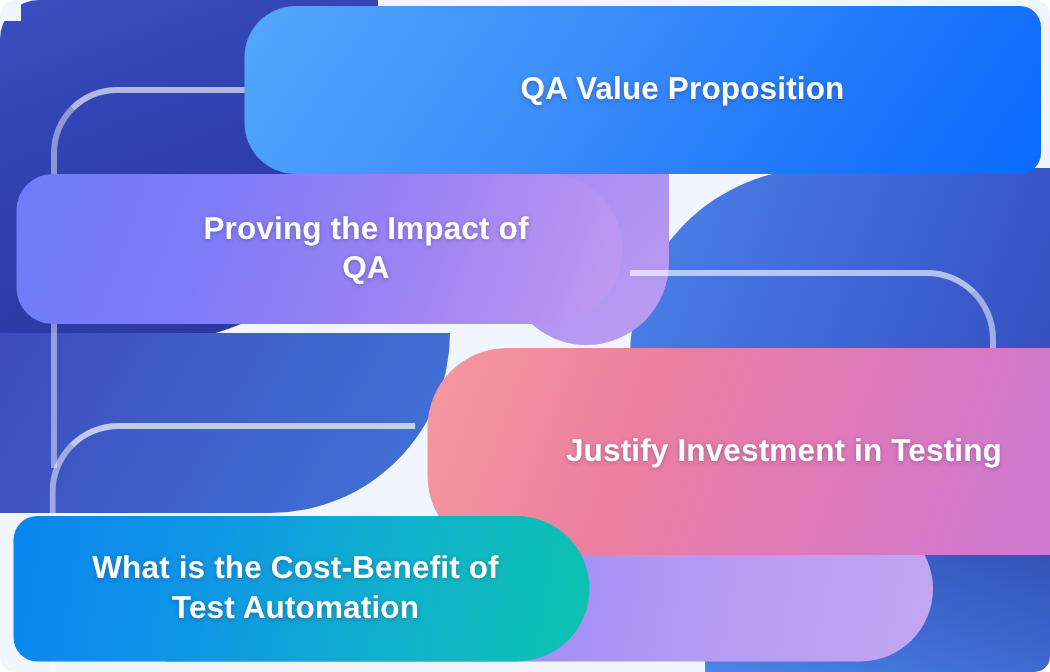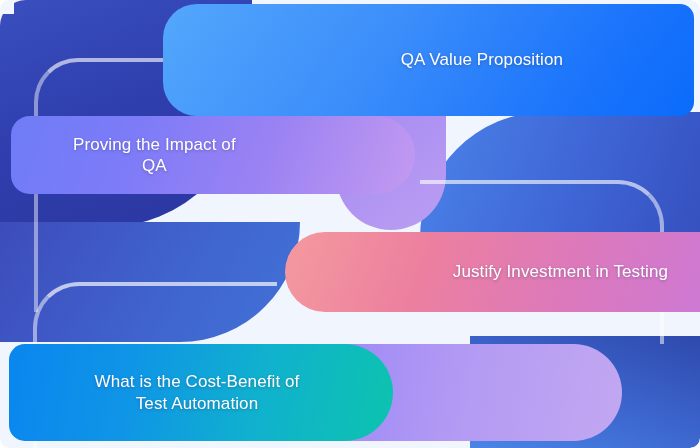--- a/index.html
+++ b/index.html
@@ -71,44 +71,44 @@
     border-right-color:rgba(255,255,255,.52);
   }
 
   
   .pill{
     position:absolute;
     display:flex;
     align-items:center;
     box-sizing:border-box;
     color:#ffffff;
-    font-weight:normal;
-    font-size:17px;
+    font-weight:bold;
+    font-size:21px;
     line-height:1.26;
     text-shadow:0 1px 3px rgba(40,40,80,.34);
     letter-spacing:.1px;
   }
 
   .pill-1{
     left:163px; top:4px; width:531px; height:112px;
     background:linear-gradient(125deg,#53a7fb 0%,#3b8dfa 42%,#1b74fb 78%,#0a6bfb 100%);
     border-radius:34px 14px 14px 34px;
     justify-content:flex-end;
     padding-right:131px;
   }
   .pill-2{
-    left:11px; top:116px; width:404px; height:78px;
+    left:11px; top:116px; width:404px; height:100px;
     background:linear-gradient(110deg,#6f7cf7 0%,#7d7bf8 30%,#9a82f3 62%,#c39af0 100%);
     border-radius:26px 54px 54px 26px;
-    justify-content:flex-start;
+    justify-content:center;
     padding-left:62px;
     text-align:center;
   }
   .pill-3{
-    left:285px; top:232px; width:415px; height:80px;
+    left:285px; top:232px; width:415px; height:138px;
     background:linear-gradient(110deg,#f49a9e 0%,#ec7f9f 34%,#dc79bb 68%,#ce79d4 100%);
     border-radius:53px 0 0 53px;
     justify-content:flex-end;
     padding-right:32px;
   }
   .pill-4{
     left:9px; top:344px; width:384px; height:97px;
     background:linear-gradient(100deg,#0a86ef 0%,#0f95e6 32%,#10b2cd 66%,#0cc3ae 100%);
     border-radius:16px 49px 49px 16px;
     justify-content:center;

